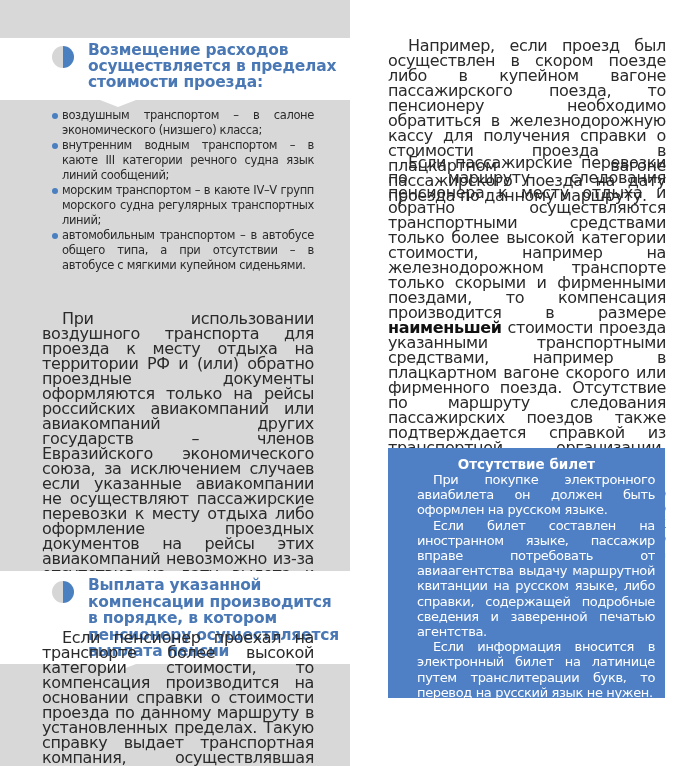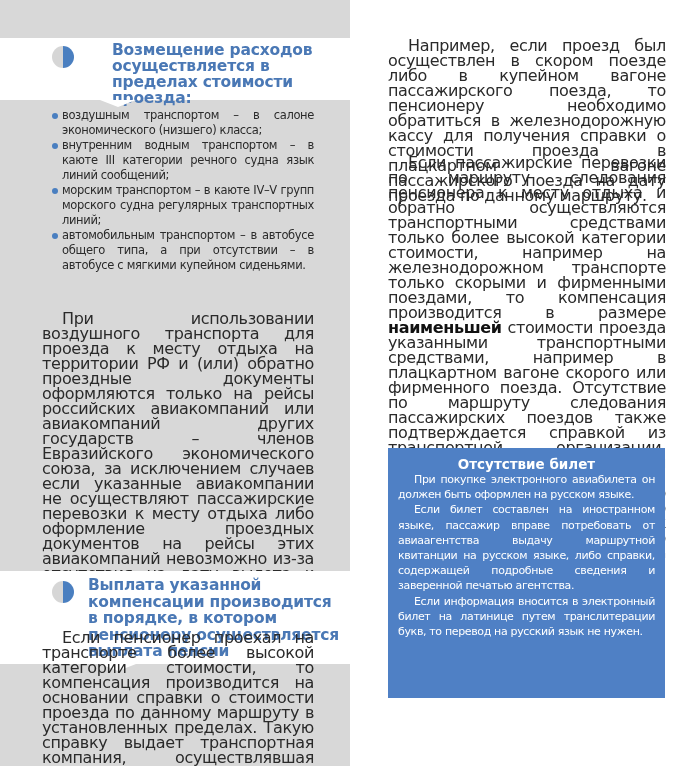--- a/index.html
+++ b/index.html
@@ -21,21 +21,21 @@
     background: linear-gradient(to right, #d6d6d6 50%, #4a7fc0 50%);
   }
   .band-1 .half-circle { left: 52px; top: 8px; }
   .band-2 .half-circle { left: 52px; top: 10px; }
 
   .section-heading {
     position: absolute; left: 88px; right: 10px;
     color: #4a78b5; font-weight: bold; font-size: 15.5px; line-height: 16px;
     font-family: "DejaVu Sans", sans-serif; letter-spacing: -0.2px;
   }
-  .band-1 .section-heading { top: 4px; margin-left: 24px; }
+  .band-1 .section-heading { top: 4px; }
   .band-2 .section-heading { top: 6px; line-height: 16.5px; }
 
   .bullet-list { position: absolute; left: 52px; top: 108px; width: 262px; list-style: none; }
   .bullet-list li {
     position: relative; padding-left: 10px; font-size: 11.5px; line-height: 15px;
     text-align: justify; color: #2a2a2a; font-family: "DejaVu Sans", sans-serif; letter-spacing: -0.35px;
   }
   .bullet-list li .dot {
     position: absolute; left: 0; top: 5px; width: 6px; height: 6px; border-radius: 50%; background: #4a7fc0;
   }
@@ -49,21 +49,21 @@
   .para-example { left: 388px; top: 38px; width: 278px; }
   .para-higher { left: 388px; top: 155px; width: 278px; }
   .bold { font-weight: bold; color: #111111; }
 
   .ebox {
     position: absolute; left: 388px; top: 448px; width: 277px; height: 250px;
     background: #4f80c5; color: #ffffff; padding: 8px 10px 0 10px;
     font-family: "DejaVu Sans", sans-serif;
   }
   .ebox-title { text-align: center; font-weight: bold; font-size: 13.5px; line-height: 16px; }
-  .ebox p { font-size: 11px; line-height: 15.2px; text-align: justify; text-indent: 16px; letter-spacing: -0.35px; }
+  .ebox p { font-size: 13px; line-height: 15.2px; text-align: justify; text-indent: 16px; letter-spacing: -0.35px; margin-left: 19px; }
 </style>
 </head>
 <body>
 
 <div class="left-col"></div>
 
 <div class="header-band band-1">
   <span class="half-circle"></span>
   <h2 class="section-heading">Возмещение расходов осуществляется в пределах стоимости проезда:</h2>
   <span class="notch"></span>

